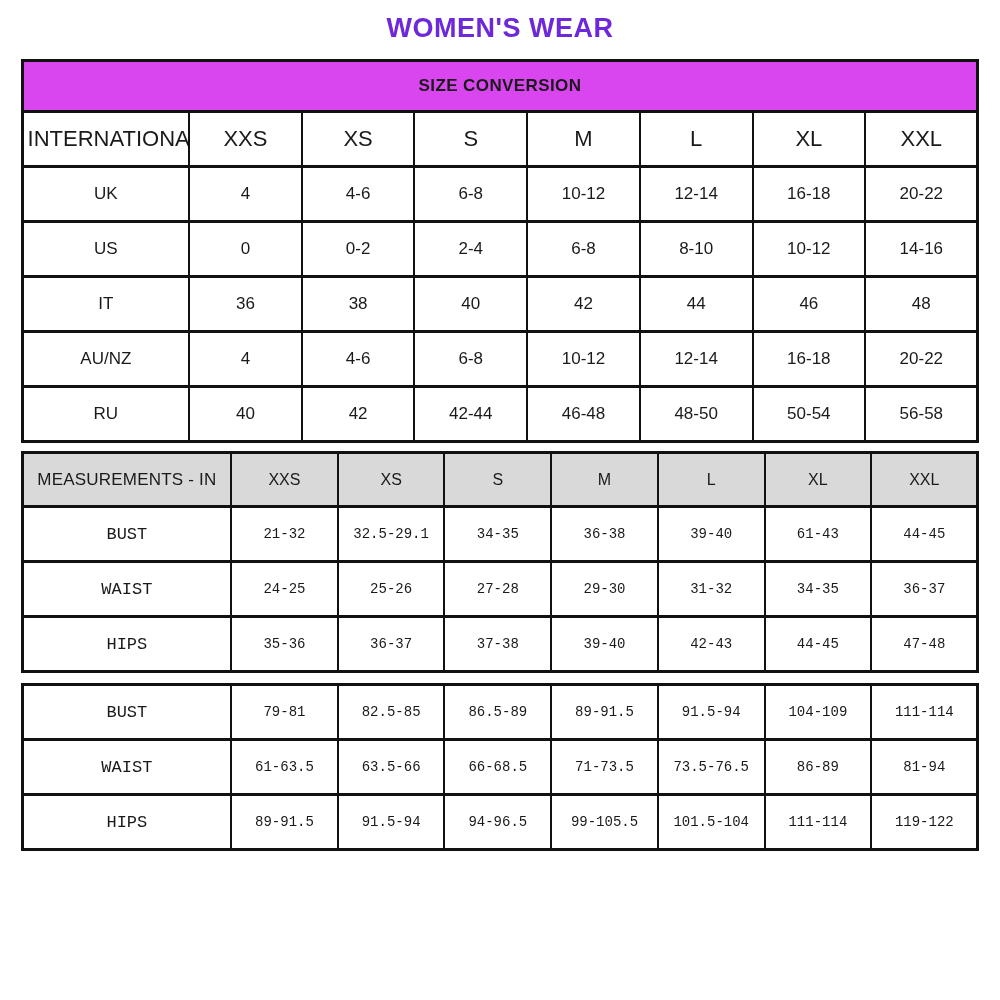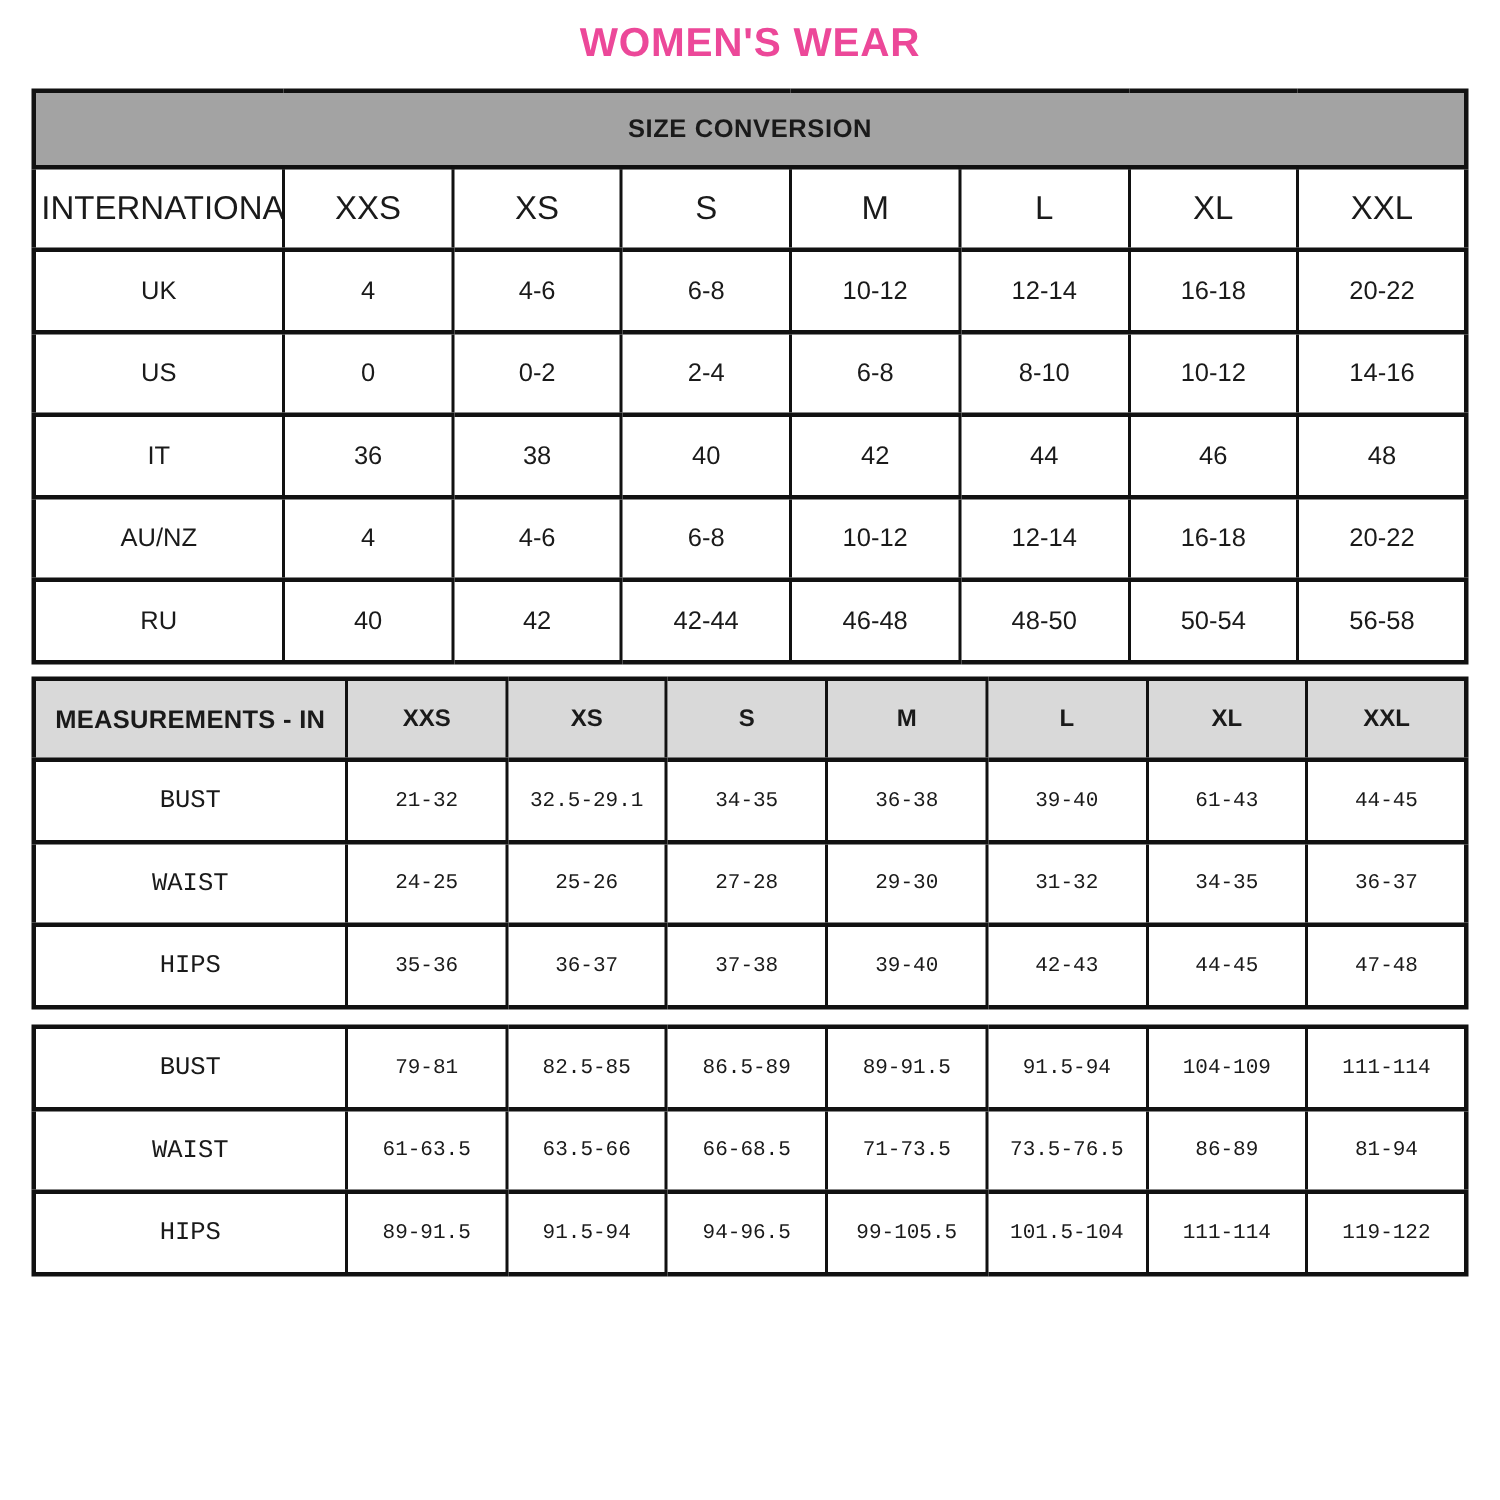--- a/index.html
+++ b/index.html
@@ -1,26 +1,26 @@
 <!DOCTYPE html>
 <html><head>
 <meta charset="utf-8">
 <style>
   html,body{margin:0;padding:0;background:#ffffff;}
   body{width:1000px;height:1000px;font-family:"Liberation Sans",sans-serif;color:#1a1a1a;}
   .page{width:1000px;height:1000px;box-sizing:border-box;padding-top:13px;}
-  .title{text-align:center;font-size:27px;font-weight:700;letter-spacing:0.5px;margin:0 0 15px 0;color:#ec4899;}
+  .title{text-align:center;font-size:27px;font-weight:700;letter-spacing:0.5px;margin:0 0 15px 0;color:#6d28d9;}
   table.tbl{border-collapse:collapse;table-layout:fixed;width:956px;margin:0 auto;border:3px solid #111111;}
   table.t1{margin-bottom:8px;}
   table.t2{margin-bottom:10px;}
   .tbl td{border-left:2px solid #111111;border-right:2px solid #111111;border-top:3px solid #111111;border-bottom:3px solid #111111;text-align:center;vertical-align:middle;padding:0 4px;overflow:hidden;}
-  .banner{background:#a3a3a3;font-weight:700;font-size:17px;letter-spacing:0.4px;height:48px;}
+  .banner{background:#d946ef;font-weight:700;font-size:17px;letter-spacing:0.4px;height:48px;}
   .t1 .cols-row td{height:52px;font-size:22px;}
   .t1 .data-row td{height:52px;font-size:17px;text-align:center;}
-  .hdr-row td{background:#d9d9d9;font-weight:700;font-size:16px;height:51px;}
+  .hdr-row td{background:#d9d9d9;font-weight:400;font-size:16px;height:51px;}
   .hdr-row td.hdr-label{font-size:17px;letter-spacing:0.2px;}
   .t2 .data-row td,.t3 .data-row td{height:52px;font-size:14px;font-family:Liberation Mono, monospace;}
   .t2 .data-row td.rlabel,.t3 .data-row td.rlabel{font-size:17px;}
   col.c-label1{width:167px;}
   col.c-size1{width:112.7px;}
   col.c-label2{width:209px;}
   col.c-size2{width:106.7px;}
 </style>
 </head>
 <body>

